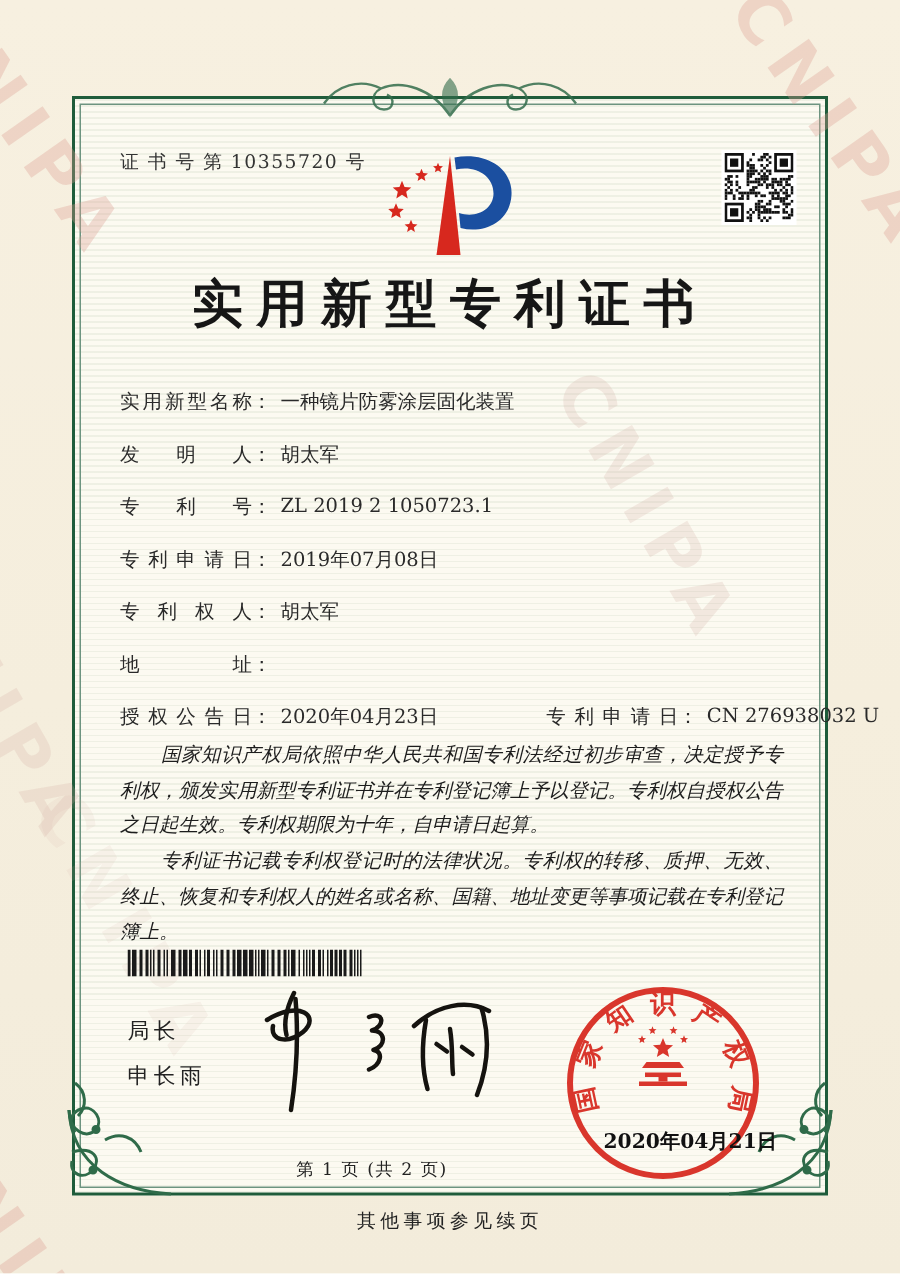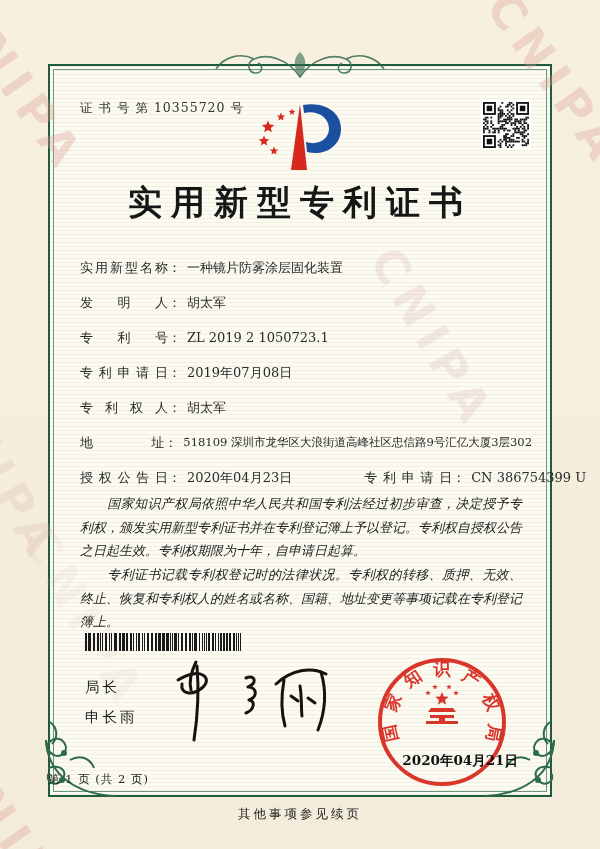--- a/index.html
+++ b/index.html
@@ -33,21 +33,21 @@
              text-align:justify;color:#1d1d1d;}
   .body-text p{margin:0;text-indent:2.1em;}
   .barcode{left:85px;top:633px;width:162px;height:18px;}
   .signer{left:85px;top:678px;font-family:"DejaVu Sans","Liberation Sans",sans-serif;
           font-weight:normal;font-size:14.5px;letter-spacing:3px;color:#222;}
   .signer div{margin-bottom:11px;}
   .autograph{left:158px;top:652px;z-index:4;}
   .seal{left:372px;top:652px;z-index:4;opacity:0.93;}
   .seal-date{left:366px;top:752px;width:152px;z-index:5;text-align:right;font-size:13.5px;
              font-weight:bold;color:#111;white-space:nowrap;}
-  .page-indicator{left:48px;top:772px;width:400px;text-align:left;font-size:11.5px;
+  .page-indicator{left:48px;top:772px;width:400px;text-align:center;font-size:11.5px;
                   letter-spacing:1px;color:#222;}
   .bottom-note{left:0;top:806px;width:600px;text-align:center;font-size:12.5px;
                letter-spacing:3px;color:#222;z-index:3;}
   .crest{left:210px;top:47px;z-index:3;}
   .corner{z-index:3;}
 </style>
 </head>
 <body>
 
 <div class="page">
@@ -344,32 +344,31 @@
       <span class="fvalue">2019年07月08日</span>
     </div>
     <div class="frow">
       <span class="flabel">专利权人</span>
       <span class="fcolon">：</span>
       <span class="fvalue">胡太军</span>
     </div>
     <div class="frow">
       <span class="flabel">地址</span>
       <span class="fcolon">：</span>
-      <span class="fvalue fvalue-small">518109 深圳市龙华区大浪街道高峰社区忠信路9号汇亿大厦3层302</span>
     </div>
     <div class="frow">
       <span class="fgroup">
         <span class="flabel">授权公告日</span>
         <span class="fcolon">：</span>
         <span class="fvalue">2020年04月23日</span>
       </span>
       <span class="fgroup fgroup2">
         <span class="flabel">专利申请日</span>
         <span class="fcolon">：</span>
-        <span class="fvalue">CN 386754399 U</span>
+        <span class="fvalue">CN 276938032 U</span>
       </span>
     </div>
   </div>
 
   <div class="abs body-text">
     <p>国家知识产权局依照中华人民共和国专利法经过初步审查，决定授予专利权，颁发实用新型专利证书并在专利登记簿上予以登记。专利权自授权公告之日起生效。专利权期限为十年，自申请日起算。</p>
     <p>专利证书记载专利权登记时的法律状况。专利权的转移、质押、无效、终止、恢复和专利权人的姓名或名称、国籍、地址变更等事项记载在专利登记簿上。</p>
   </div>
 
   <svg class="abs barcode" width="162" height="18" viewBox="0 0 162 18" id="barcode-svg">

